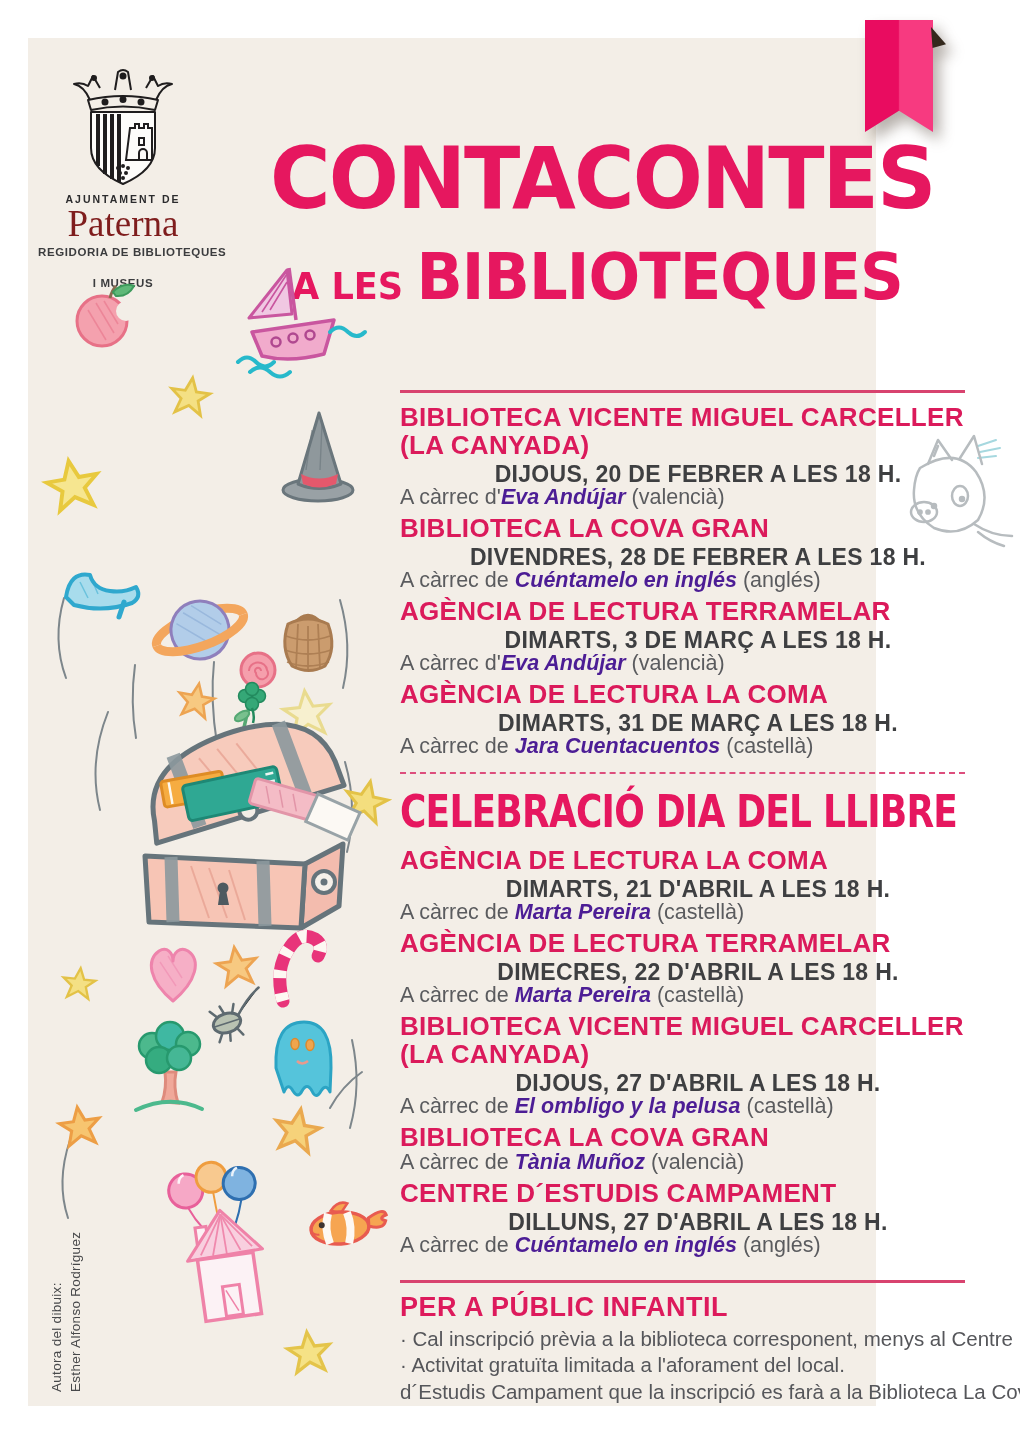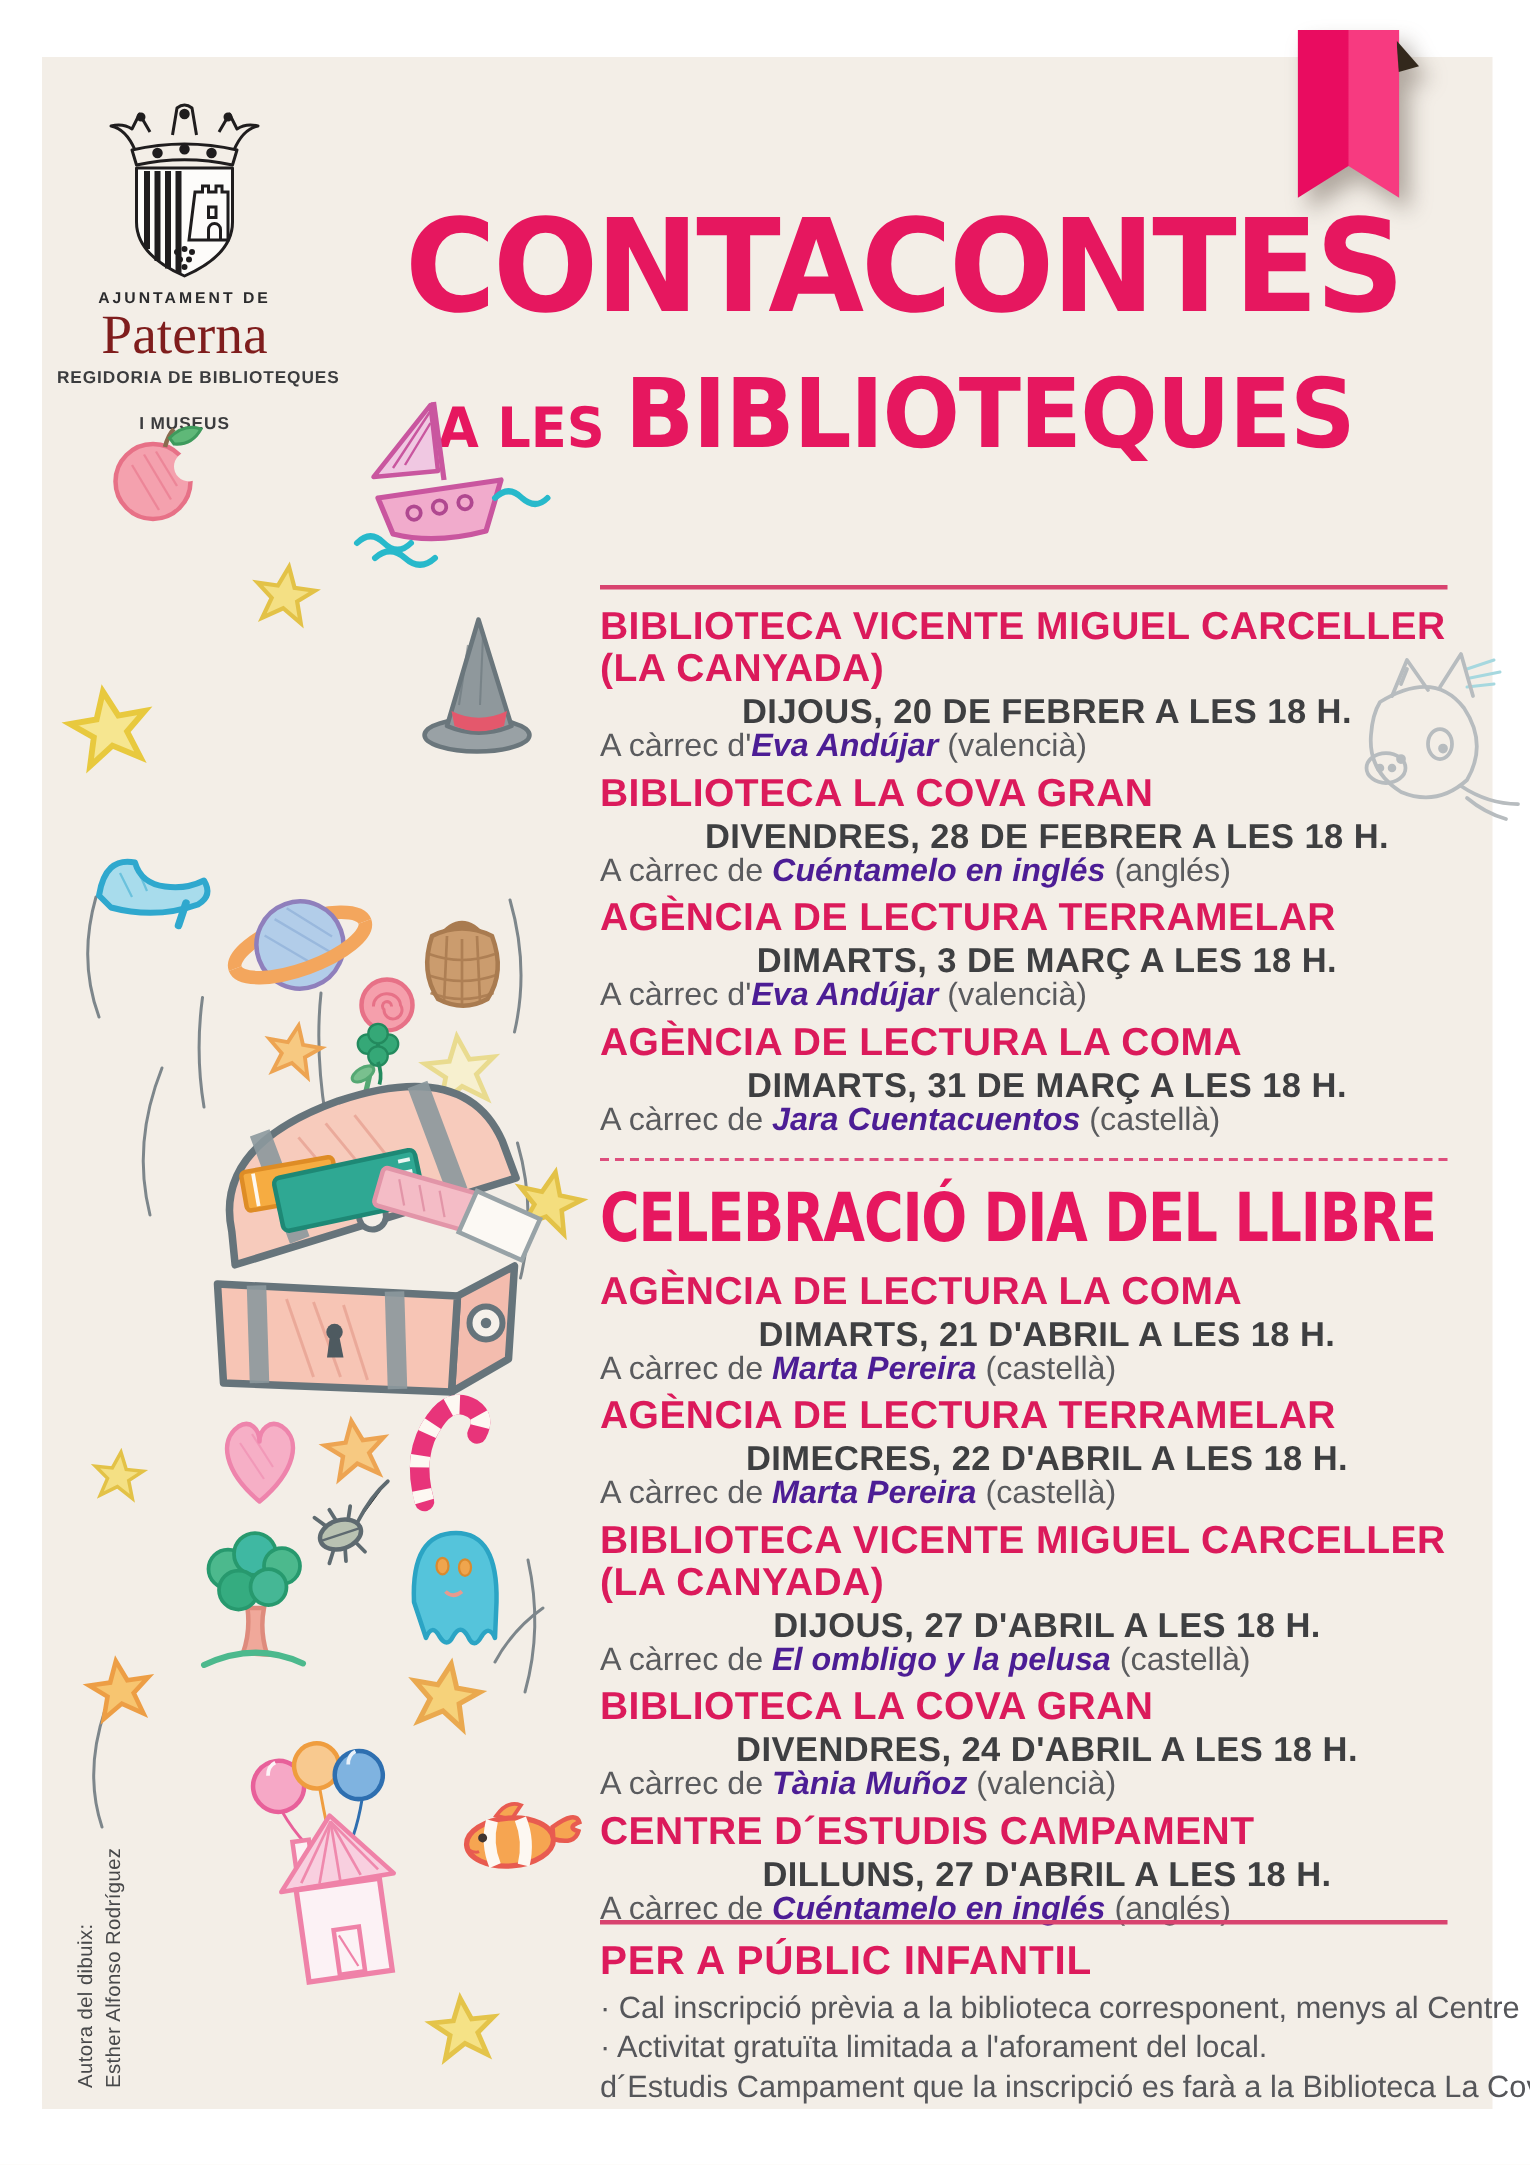--- a/index.html
+++ b/index.html
@@ -1,18 +1,18 @@
 <!DOCTYPE html>
 <html><head>
 <meta charset="utf-8">
 <style>
   html,body{margin:0;padding:0;background:#ffffff;}
   .page{position:relative;width:1020px;height:1443px;background:#ffffff;overflow:hidden;
         font-family:"Liberation Sans",sans-serif;}
-  .poster{position:absolute;left:28px;top:38px;width:967px;height:1368px;background:#F3EEE7;}
+  .poster{position:absolute;left:28px;top:38px;width:848px;height:1368px;background:#F3EEE7;}
 
   
   .ribbon-wrap{position:absolute;left:837px;top:-18px;width:84px;height:118px;
                filter:drop-shadow(7px 9px 7px rgba(95,82,70,.45));}
   .ribbon{position:absolute;left:0;top:0;width:68px;height:112px;
           background:linear-gradient(90deg,#E90C60 0%,#E90C60 49%,#F73A80 51%,#F73A80 100%);
           clip-path:polygon(0 0,100% 0,100% 100%,50% 81%,0 100%);}
   .ribbon-fold{position:absolute;left:66px;top:7px;width:15px;height:21px;background:#33281C;
                clip-path:polygon(0 0,100% 82%,10% 100%);}
 
@@ -159,21 +159,20 @@
         <div class="date">DIMECRES, 22 D'ABRIL A LES 18 H.</div>
         <div class="speaker"><span>A càrrec de </span><span class="name">Marta Pereira</span><span> (castellà)</span></div>
       </div>
       <div class="event">
         <div class="venue">BIBLIOTECA VICENTE MIGUEL CARCELLER (LA CANYADA)</div>
         <div class="date">DIJOUS, 27 D'ABRIL A LES 18 H.</div>
         <div class="speaker"><span>A càrrec de </span><span class="name">El ombligo y la pelusa</span><span> (castellà)</span></div>
       </div>
       <div class="event">
         <div class="venue">BIBLIOTECA LA COVA GRAN</div>
-        <div class="date">DIVENDRES, 24 D'ABRIL A LES 18 H.</div>
         <div class="speaker"><span>A càrrec de </span><span class="name">Tània Muñoz</span><span> (valencià)</span></div>
       </div>
       <div class="event">
         <div class="venue">CENTRE D´ESTUDIS CAMPAMENT</div>
         <div class="date">DILLUNS, 27 D'ABRIL A LES 18 H.</div>
         <div class="speaker"><span>A càrrec de </span><span class="name">Cuéntamelo en inglés</span><span> (anglés)</span></div>
       </div>
     </div>
 
     <div class="footer">

